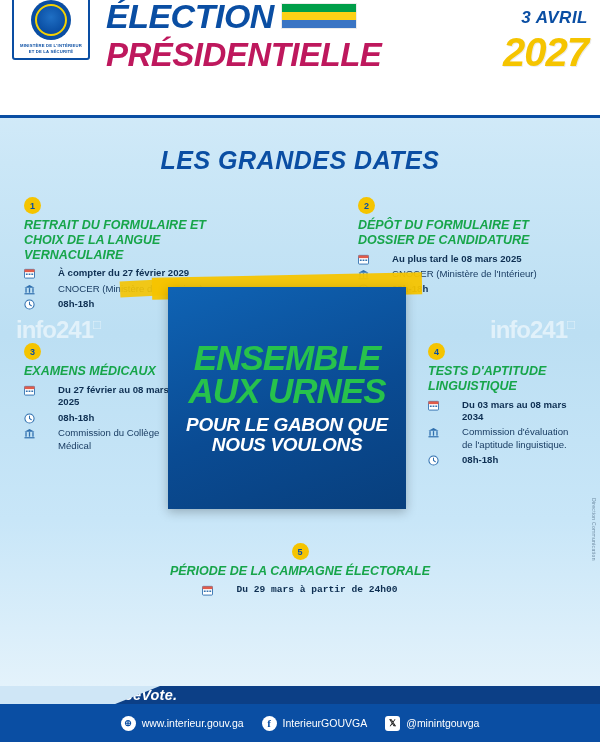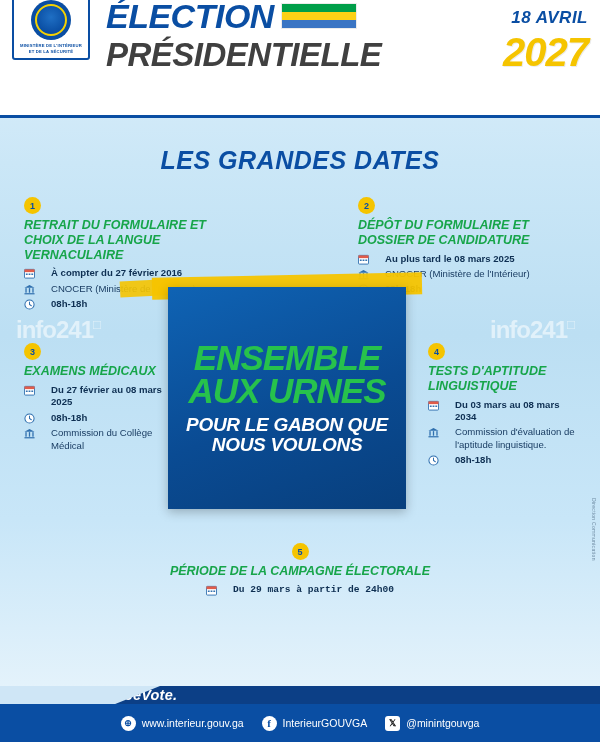--- a/index.html
+++ b/index.html
@@ -97,21 +97,21 @@
   .flag .g { background: #009e49; }
   .flag .y { background: #fcd116; }
   .flag .b { background: #3a75c4; }
   .date-top {
     font-size: 17px; font-weight: 800; color: #0a4ea3;
     font-style: italic; letter-spacing: 0.5px;
     margin-left: auto; margin-bottom: 4px;
   }
   .t-line2 { display: flex; align-items: flex-end; gap: 10px; margin-top: 2px; }
   .t-presid {
-    font-size: 33px; font-weight: 800; color: #404040;
+    font-size: 33px; font-weight: 800; color: #be185d;
     font-style: italic; letter-spacing: -0.5px; line-height: 0.95;
   }
   .year {
     font-size: 40px; font-weight: 800; color: #f5c400;
     font-style: italic; line-height: 0.9; letter-spacing: -1px;
     text-shadow: 1px 1px 0 rgba(0,0,0,0.08);
     margin-left: auto;
   }
 
   h1.section-title {
@@ -139,21 +139,21 @@
   .step h2 {
     color: #17a54a;
     font-size: 12.5px;
     font-weight: 800;
     font-style: italic;
     line-height: 1.18;
     text-transform: uppercase;
     margin-bottom: 5px;
   }
   .step .row {
-    display: flex; align-items: flex-start; gap: 16px;
+    display: flex; align-items: flex-start; gap: 23px;
     font-size: 9.6px; color: #1a3d63; line-height: 1.3;
     margin-bottom: 3px;
   }
   .step .row.bold { font-weight: bold; color: #0e2f52; }
   .ico { flex: none; width: 11px; height: 11px; margin-top: 1px; }
 
   .step1 { left: 24px; top: 0; width: 215px; }
   .step2 { left: 358px; top: 0; width: 218px; }
   .step3 { left: 24px; top: 146px; width: 150px; }
   .step4 { left: 428px; top: 146px; width: 150px; }
@@ -268,21 +268,21 @@
       </div>
     </div>
     <div class="title-block">
       <div class="t-line1">
         <div class="t-election">ÉLECTION</div>
         <div class="flag">
             <i class="g"></i>
             <i class="y"></i>
             <i class="b"></i>
           </div>
-        <div class="date-top">18 AVRIL</div>
+        <div class="date-top">3 AVRIL</div>
       </div>
       <div class="t-line2">
         <div class="t-presid">PRÉSIDENTIELLE</div>
         <div class="year">2027</div>
       </div>
     </div>
   </div>
 
   <h1 class="section-title">LES GRANDES DATES</h1>
 
@@ -294,21 +294,21 @@
       <div class="row bold">
         <span class="ico">
             <svg width="11" height="11" viewBox="0 0 12 12">
               <rect x="0.5" y="1.5" width="11" height="9.5" rx="1" fill="#fff" stroke="#2f6fae"></rect>
               <rect x="0.5" y="1.5" width="11" height="3" fill="#e05c4a"></rect>
               <rect x="2" y="6" width="2" height="1.6" fill="#2f6fae"></rect>
               <rect x="5" y="6" width="2" height="1.6" fill="#2f6fae"></rect>
               <rect x="8" y="6" width="2" height="1.6" fill="#2f6fae"></rect>
             </svg>
           </span>
-        <span>À compter du 27 février 2016</span>
+        <span>À compter du 27 février 2029</span>
       </div>
       <div class="row">
         <span class="ico">
             <svg width="11" height="11" viewBox="0 0 12 12">
               <polygon points="6,1 11.5,4 0.5,4" fill="#2f6fae"></polygon>
               <rect x="1.5" y="4.5" width="1.4" height="5" fill="#2f6fae"></rect>
               <rect x="5.3" y="4.5" width="1.4" height="5" fill="#2f6fae"></rect>
               <rect x="9.1" y="4.5" width="1.4" height="5" fill="#2f6fae"></rect>
               <rect x="0.5" y="10" width="11" height="1.3" fill="#2f6fae"></rect>
             </svg>

